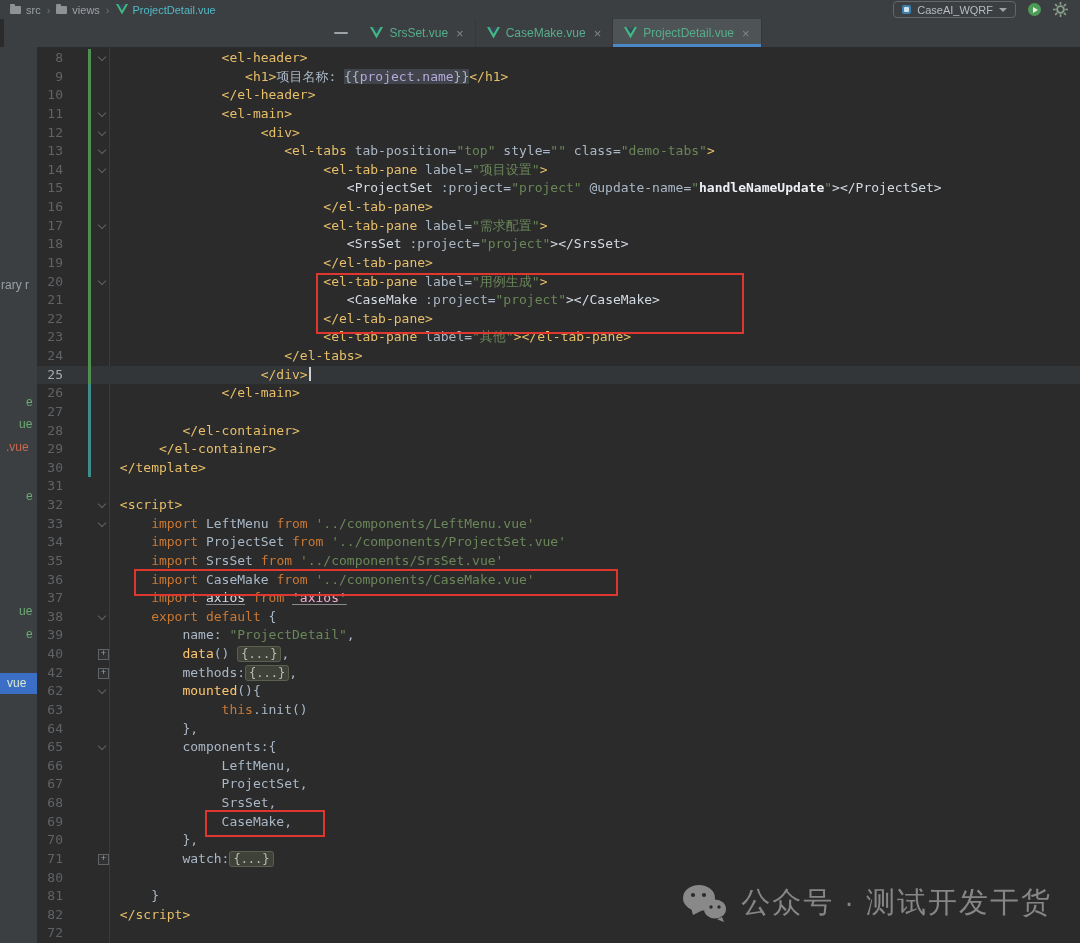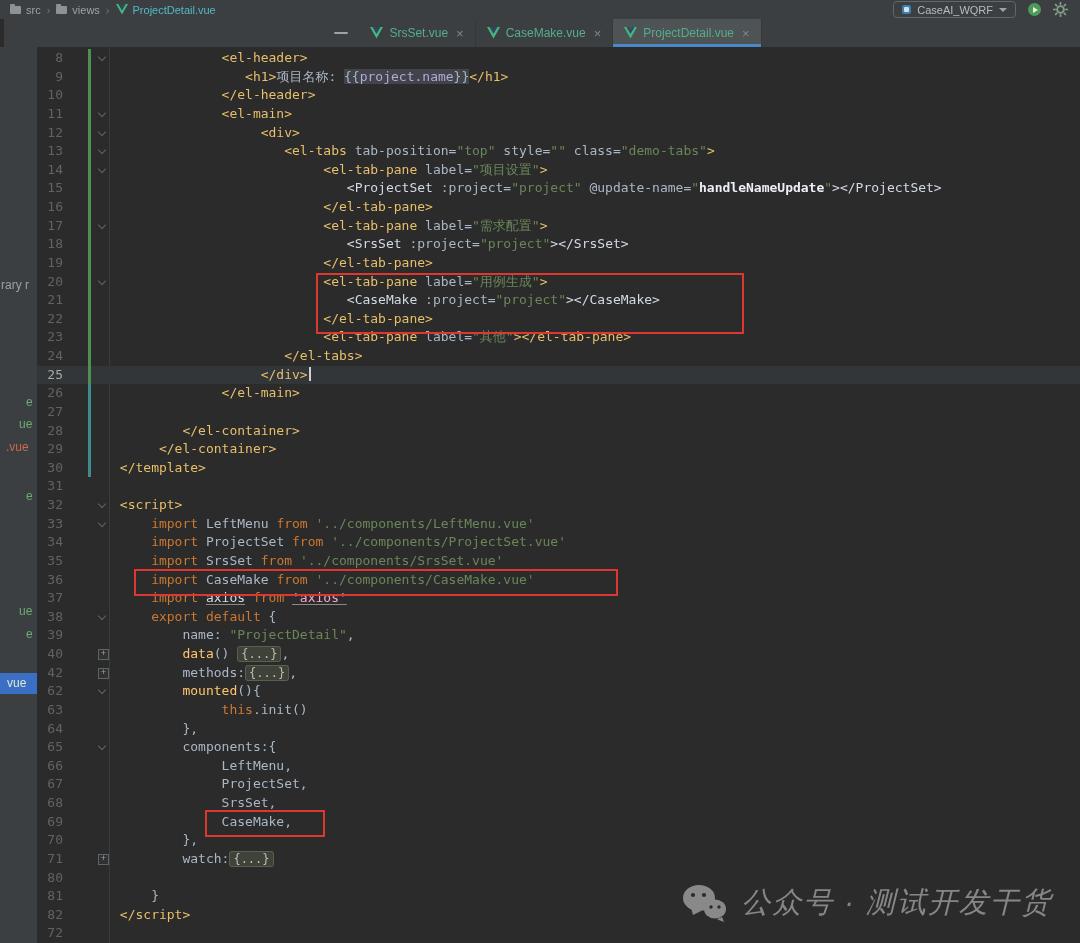--- a/index.html
+++ b/index.html
@@ -68,21 +68,21 @@
   .tk-f{color:#ffc66d;}
   .tk-ib{color:#a9b7c6;background:#41454b;}
   .tk-iv{color:#b5a8da;background:#41454b;}
   .tk-ch{background:#3e4239;border:1px solid #5b5f4d;color:#bdbfb4;border-radius:3px;padding:0 3px;font-size:12px;}
   .tk-wu{color:#d3dae3;text-decoration:underline;text-decoration-color:#8a8a8a;text-underline-offset:2px;}
   .tk-su{color:#f9a8d4;text-decoration:underline;text-decoration-color:#8a8a8a;text-underline-offset:2px;}
 
   
   .red-box{position:absolute;border:2px solid #de3730;z-index:5;}
   .watermark{position:absolute;right:28px;bottom:20px;display:flex;align-items:center;gap:14px;opacity:.85;z-index:6;}
-  .wm-text{color:#979797;font-size:29px;letter-spacing:2px;font-style:italic;}
+  .wm-text{color:#979797;font-size:29px;letter-spacing:2px;}
 </style>
 </head>
 <body>
 
 <div id="app">
 
   <div class="topbar">
     <div class="crumbs">
       <span class="folder-ico"></span>
       <span>src</span>

